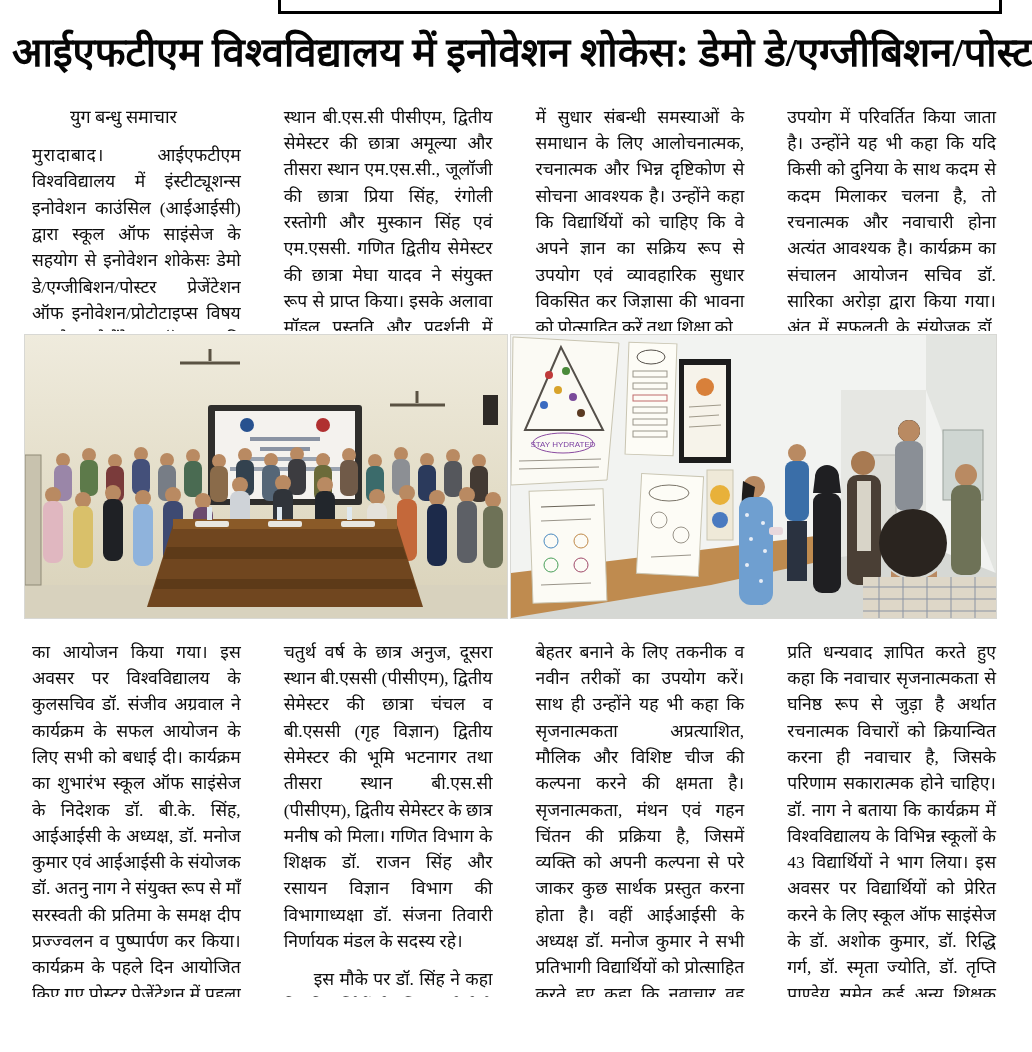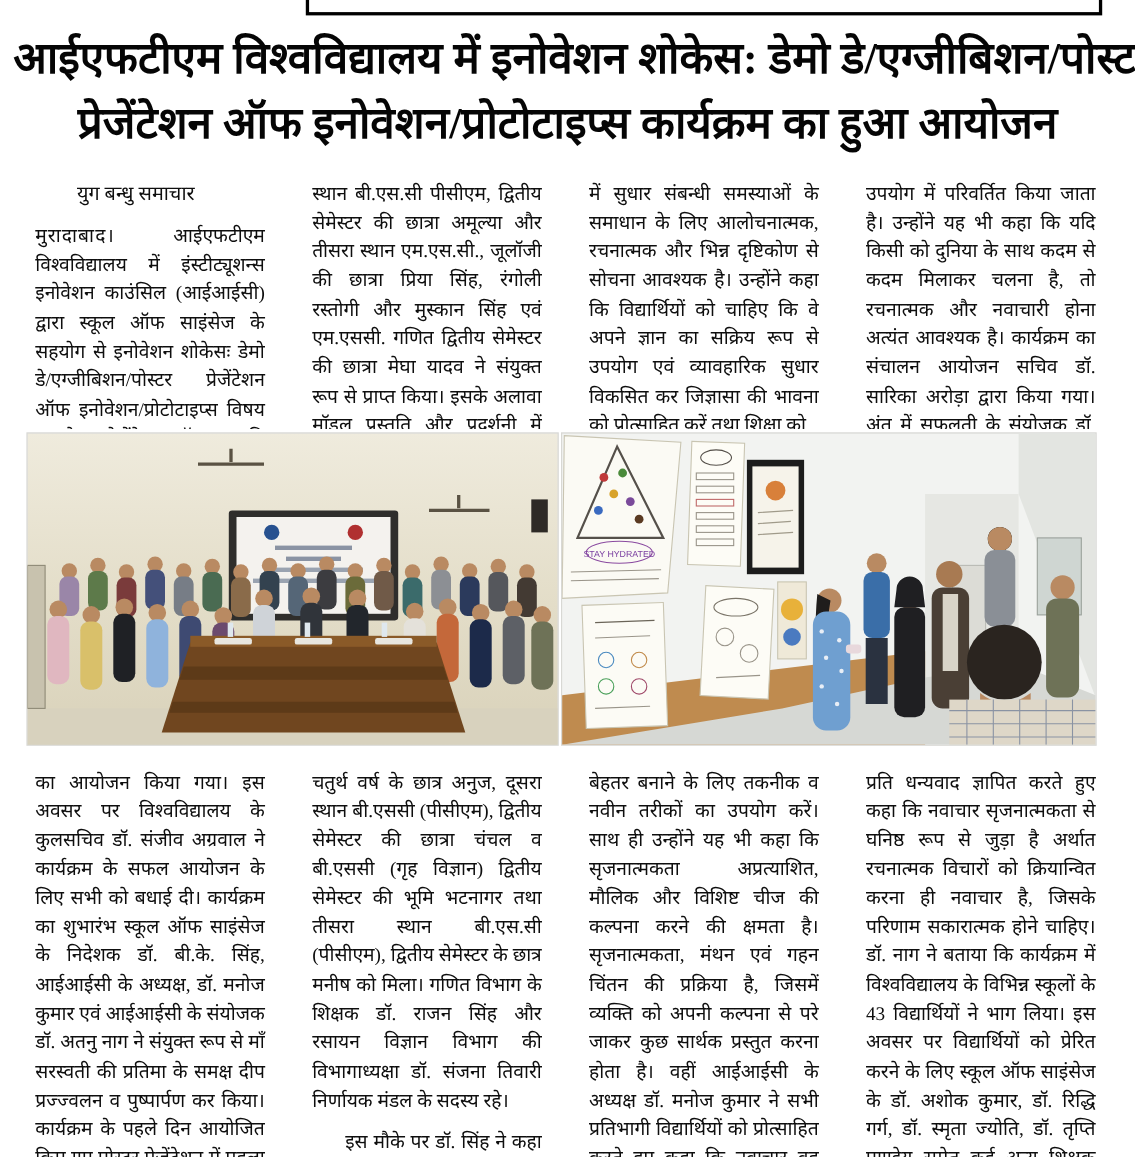--- a/index.html
+++ b/index.html
@@ -25,21 +25,20 @@
 </style>
 </head>
 <body>
 
 <div class="page">
 
   <div class="top-box"></div>
 
   <h1 class="headline">
     <span class="hl-line">आईएफटीएम विश्वविद्यालय में इनोवेशन शोकेस: डेमो डे/एग्जीबिशन/पोस्टर</span>
-    <span class="hl-line">प्रेजेंटेशन ऑफ इनोवेशन/प्रोटोटाइप्स कार्यक्रम का हुआ आयोजन</span>
   </h1>
 
   <div class="cols top-cols">
     <div class="col">
       <p class="byline">युग बन्धु समाचार</p>
       <p class="para"><b class="dateline">मुरादाबाद।</b> <span>आईएफटीएम विश्वविद्यालय में इंस्टीट्यूशन्स इनोवेशन काउंसिल (आईआईसी) द्वारा स्कूल ऑफ साइंसेज के सहयोग से इनोवेशन शोकेसः डेमो डे/एग्जीबिशन/पोस्टर प्रेजेंटेशन ऑफ इनोवेशन/प्रोटोटाइप्स विषय पर पोस्टर प्रेजेंटेशन, मॉडल प्रस्तुति और प्रदर्शनी</span></p>
     </div>
     <div class="col">
       <p class="para">स्थान बी.एस.सी पीसीएम, द्वितीय सेमेस्टर की छात्रा अमूल्या और तीसरा स्थान एम.एस.सी., जूलॉजी की छात्रा प्रिया सिंह, रंगोली रस्तोगी और मुस्कान सिंह एवं एम.एससी. गणित द्वितीय सेमेस्टर की छात्रा मेघा यादव ने संयुक्त रूप से प्राप्त किया। इसके अलावा मॉडल प्रस्तुति और प्रदर्शनी में पहला स्थान बी.एससी (कृषि),</p>
     </div>

